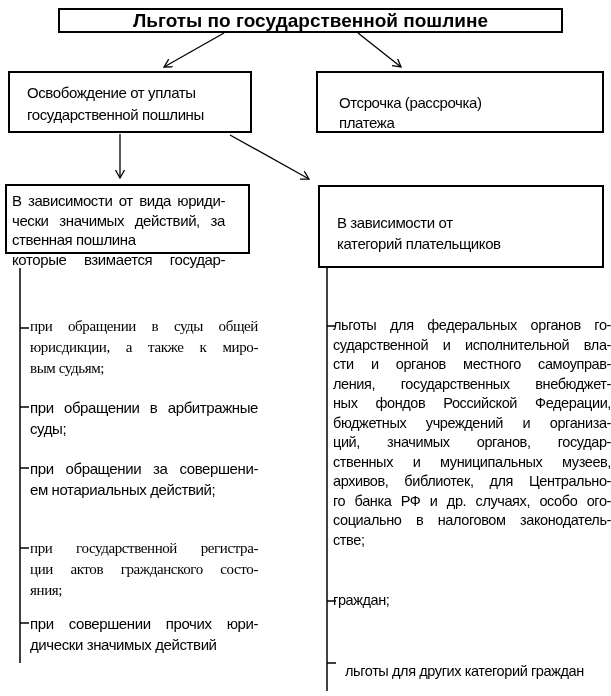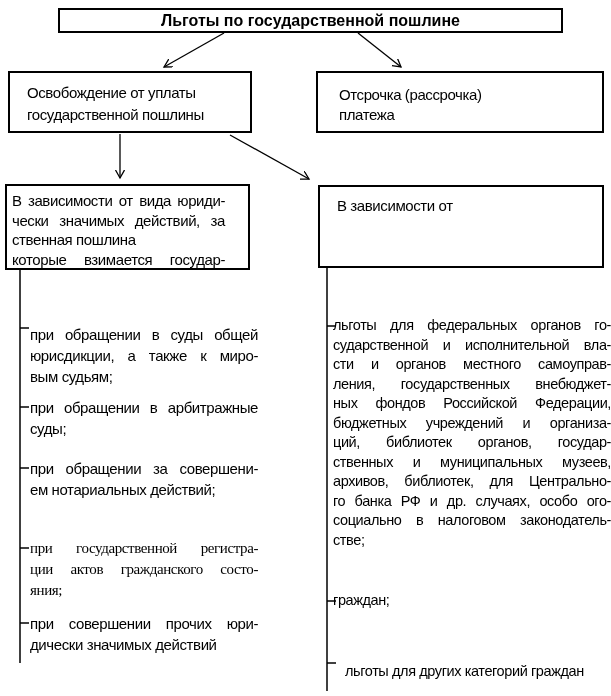--- a/index.html
+++ b/index.html
@@ -15,40 +15,40 @@
   .box{
     position:absolute;
     background:#ffffff;
     border:2px solid #000000;
     box-sizing:border-box;
     z-index:2;
   }
   .title-box{
     left:58px;top:8px;width:505px;height:25px;
     display:flex;align-items:center;justify-content:center;
-    font-weight:bold;font-size:16px;letter-spacing:0px;
+    font-weight:bold;font-size:19px;letter-spacing:0px;
   }
   .box-exempt{left:8px;top:71px;width:244px;height:62px;padding:9px 16px 0 17px;}
   .box-exempt .ln{line-height:22px;}
-  .box-defer{left:316px;top:71px;width:288px;height:62px;padding:12px 20px 0 21px;}
+  .box-defer{left:316px;top:71px;width:288px;height:62px;padding:20px 20px 0 21px;}
   .box-defer .ln{line-height:20px;}
-  .box-byaction{left:5px;top:184px;width:245px;height:86px;padding:5px 23px 0 5px;}
+  .box-byaction{left:5px;top:184px;width:245px;height:70px;padding:5px 23px 0 5px;}
   .box-byaction .ln{line-height:19.5px;}
-  .box-bypayer{left:318px;top:185px;width:286px;height:83px;padding:8px 16px 0 17px;}
+  .box-bypayer{left:318px;top:185px;width:286px;height:83px;padding:25px 16px 0 17px;}
   .box-bypayer .ln{line-height:21px;}
 
   .ln{font-size:15px;letter-spacing:-0.4px;}
   .ln:not(.j){white-space:nowrap;}
   .j{text-align:justify;text-align-last:justify;}
 
   .list{position:absolute;z-index:2;}
   .list .item{position:absolute;left:0;}
   .left-list{left:30px;top:0;width:228px;}
   .left-list .ln{line-height:21px;font-size:15px;}
-  .li1{top:324px;} .li2{top:397px;} .li3{top:458px;} .li4{top:538px;font-family:Liberation Serif, serif;} .li5{top:613px;}
+  .li1{top:316px;font-family:Liberation Serif, serif;} .li2{top:397px;} .li3{top:458px;} .li4{top:538px;font-family:Liberation Serif, serif;} .li5{top:613px;}
   .right-list{left:333px;top:0;width:278px;}
   .right-list .ln{line-height:19.5px;font-size:14.5px;}
   .ri1{top:316px;} .ri2{top:591px;} .ri3{top:662px;margin-left:12px;}
   .item{width:100%;}
 </style>
 </head>
 <body>
 
 <div class="canvas">
 
@@ -96,20 +96,21 @@
 
   <div class="box box-byaction">
     <div class="ln j">В зависимости от вида юриди-</div>
     <div class="ln j">чески значимых действий, за</div>
     <div class="ln">ственная пошлина</div>
     <div class="ln j">которые взимается государ-</div>
   </div>
 
   <div class="box box-bypayer">
     <div class="ln">В зависимости от</div>
+    <div class="ln">категорий плательщиков</div>
   </div>
 
   <div class="list left-list">
     <div class="item li1">
       <div class="ln j">при обращении в суды общей</div>
       <div class="ln j">юрисдикции, а также к миро-</div>
       <div class="ln">вым судьям;</div>
     </div>
     <div class="item li2">
       <div class="ln j">при обращении в арбитражные</div>
@@ -131,21 +132,21 @@
   </div>
 
   <div class="list right-list">
     <div class="item ri1">
       <div class="ln j">льготы для федеральных органов го-</div>
       <div class="ln j">сударственной и исполнительной вла-</div>
       <div class="ln j">сти и органов местного самоуправ-</div>
       <div class="ln j">ления, государственных внебюджет-</div>
       <div class="ln j">ных фондов Российской Федерации,</div>
       <div class="ln j">бюджетных учреждений и организа-</div>
-      <div class="ln j">ций, библиотек органов, государ-</div>
+      <div class="ln j">ций, значимых органов, государ-</div>
       <div class="ln j">ственных и муниципальных музеев,</div>
       <div class="ln j">архивов, библиотек, для Центрально-</div>
       <div class="ln j">го банка РФ и др. случаях, особо ого-</div>
       <div class="ln j">социально в налоговом законодатель-</div>
       <div class="ln">стве;</div>
     </div>
     <div class="item ri2">
       <div class="ln">граждан;</div>
     </div>
     <div class="item ri3">

